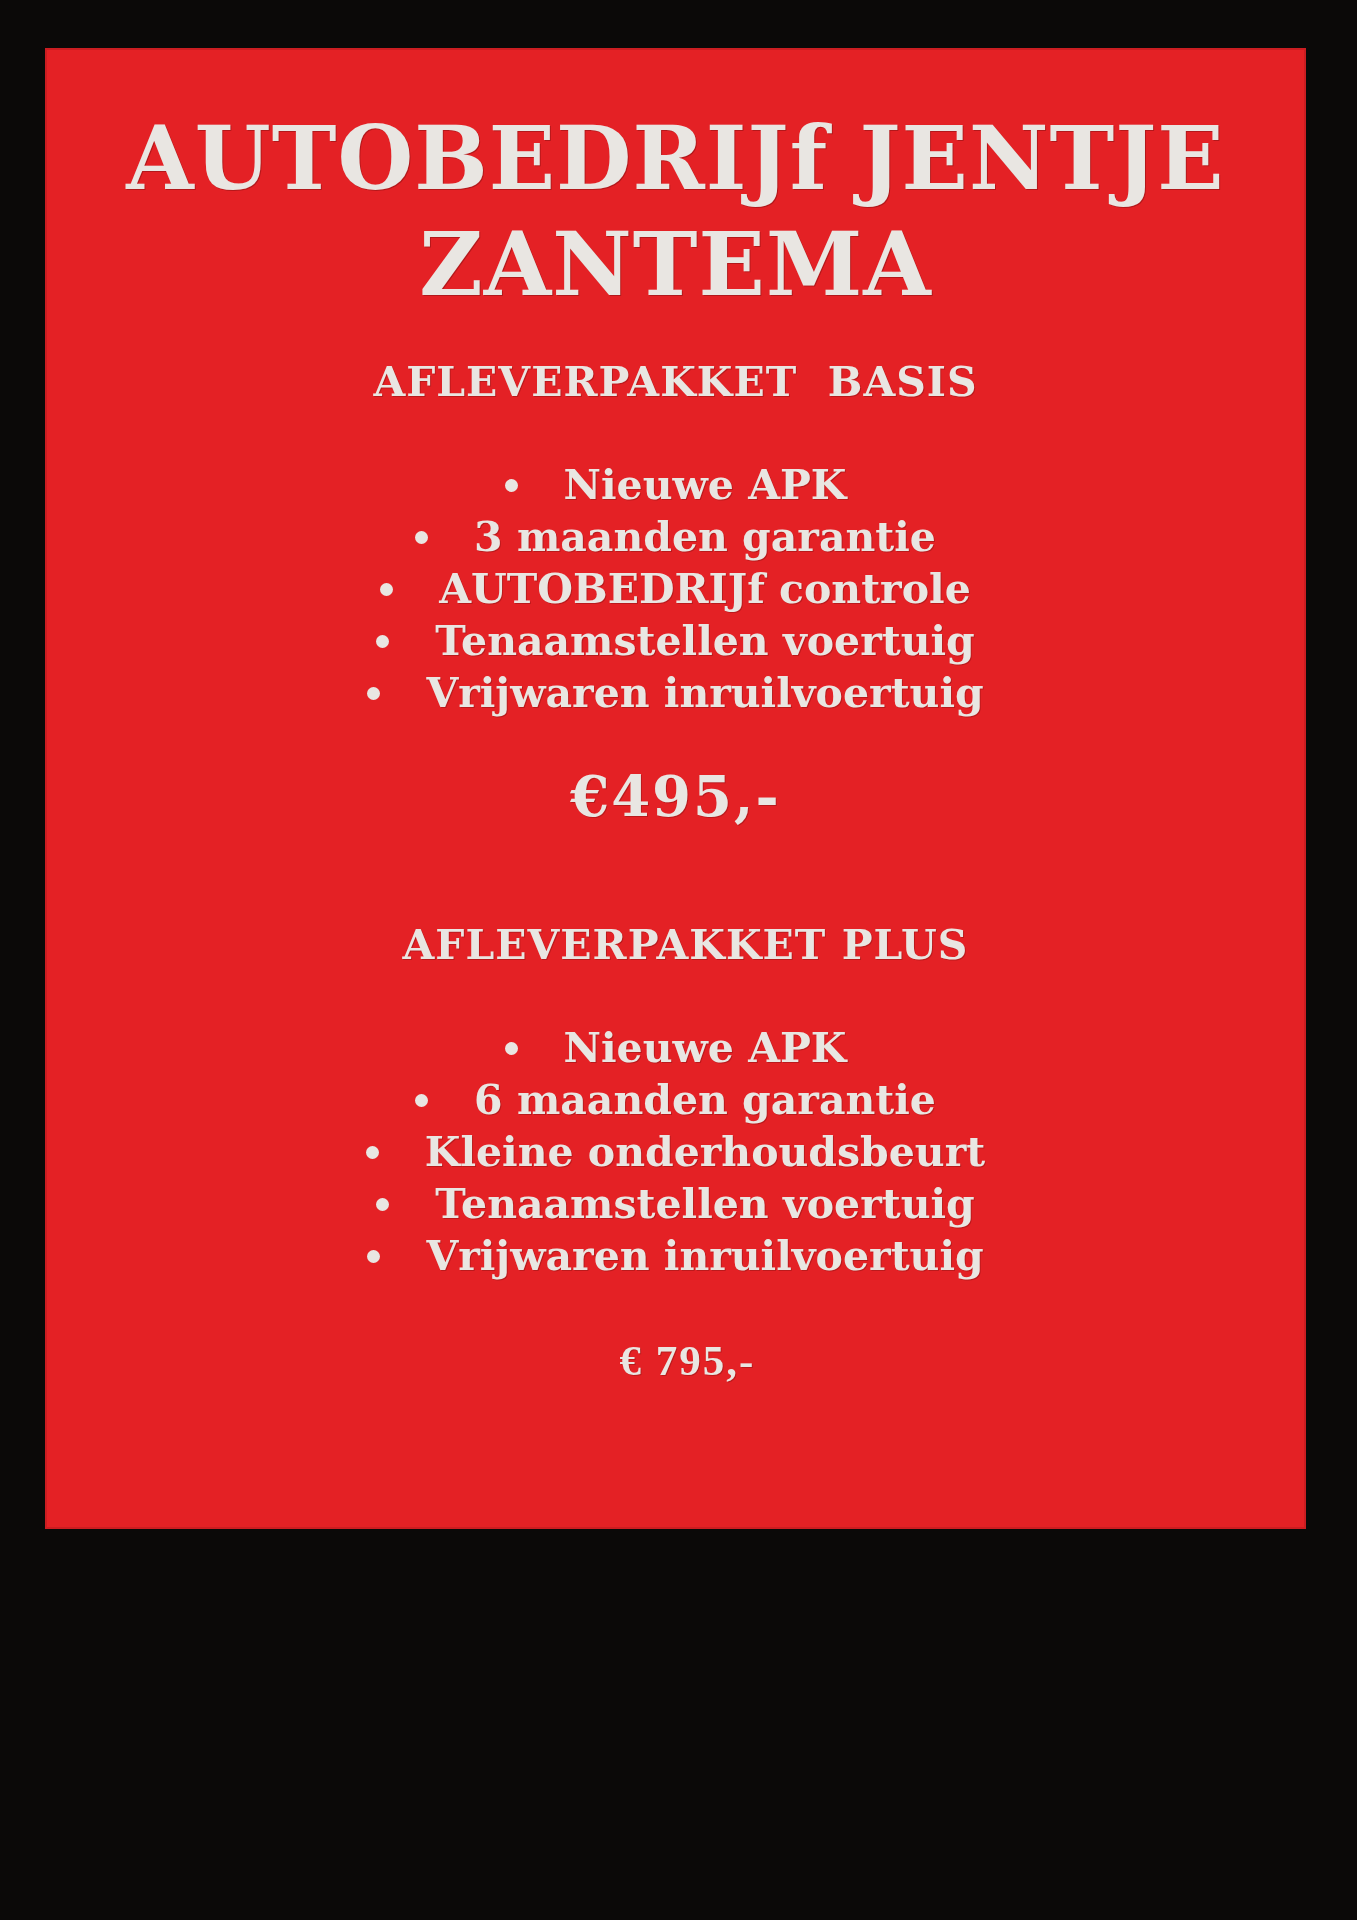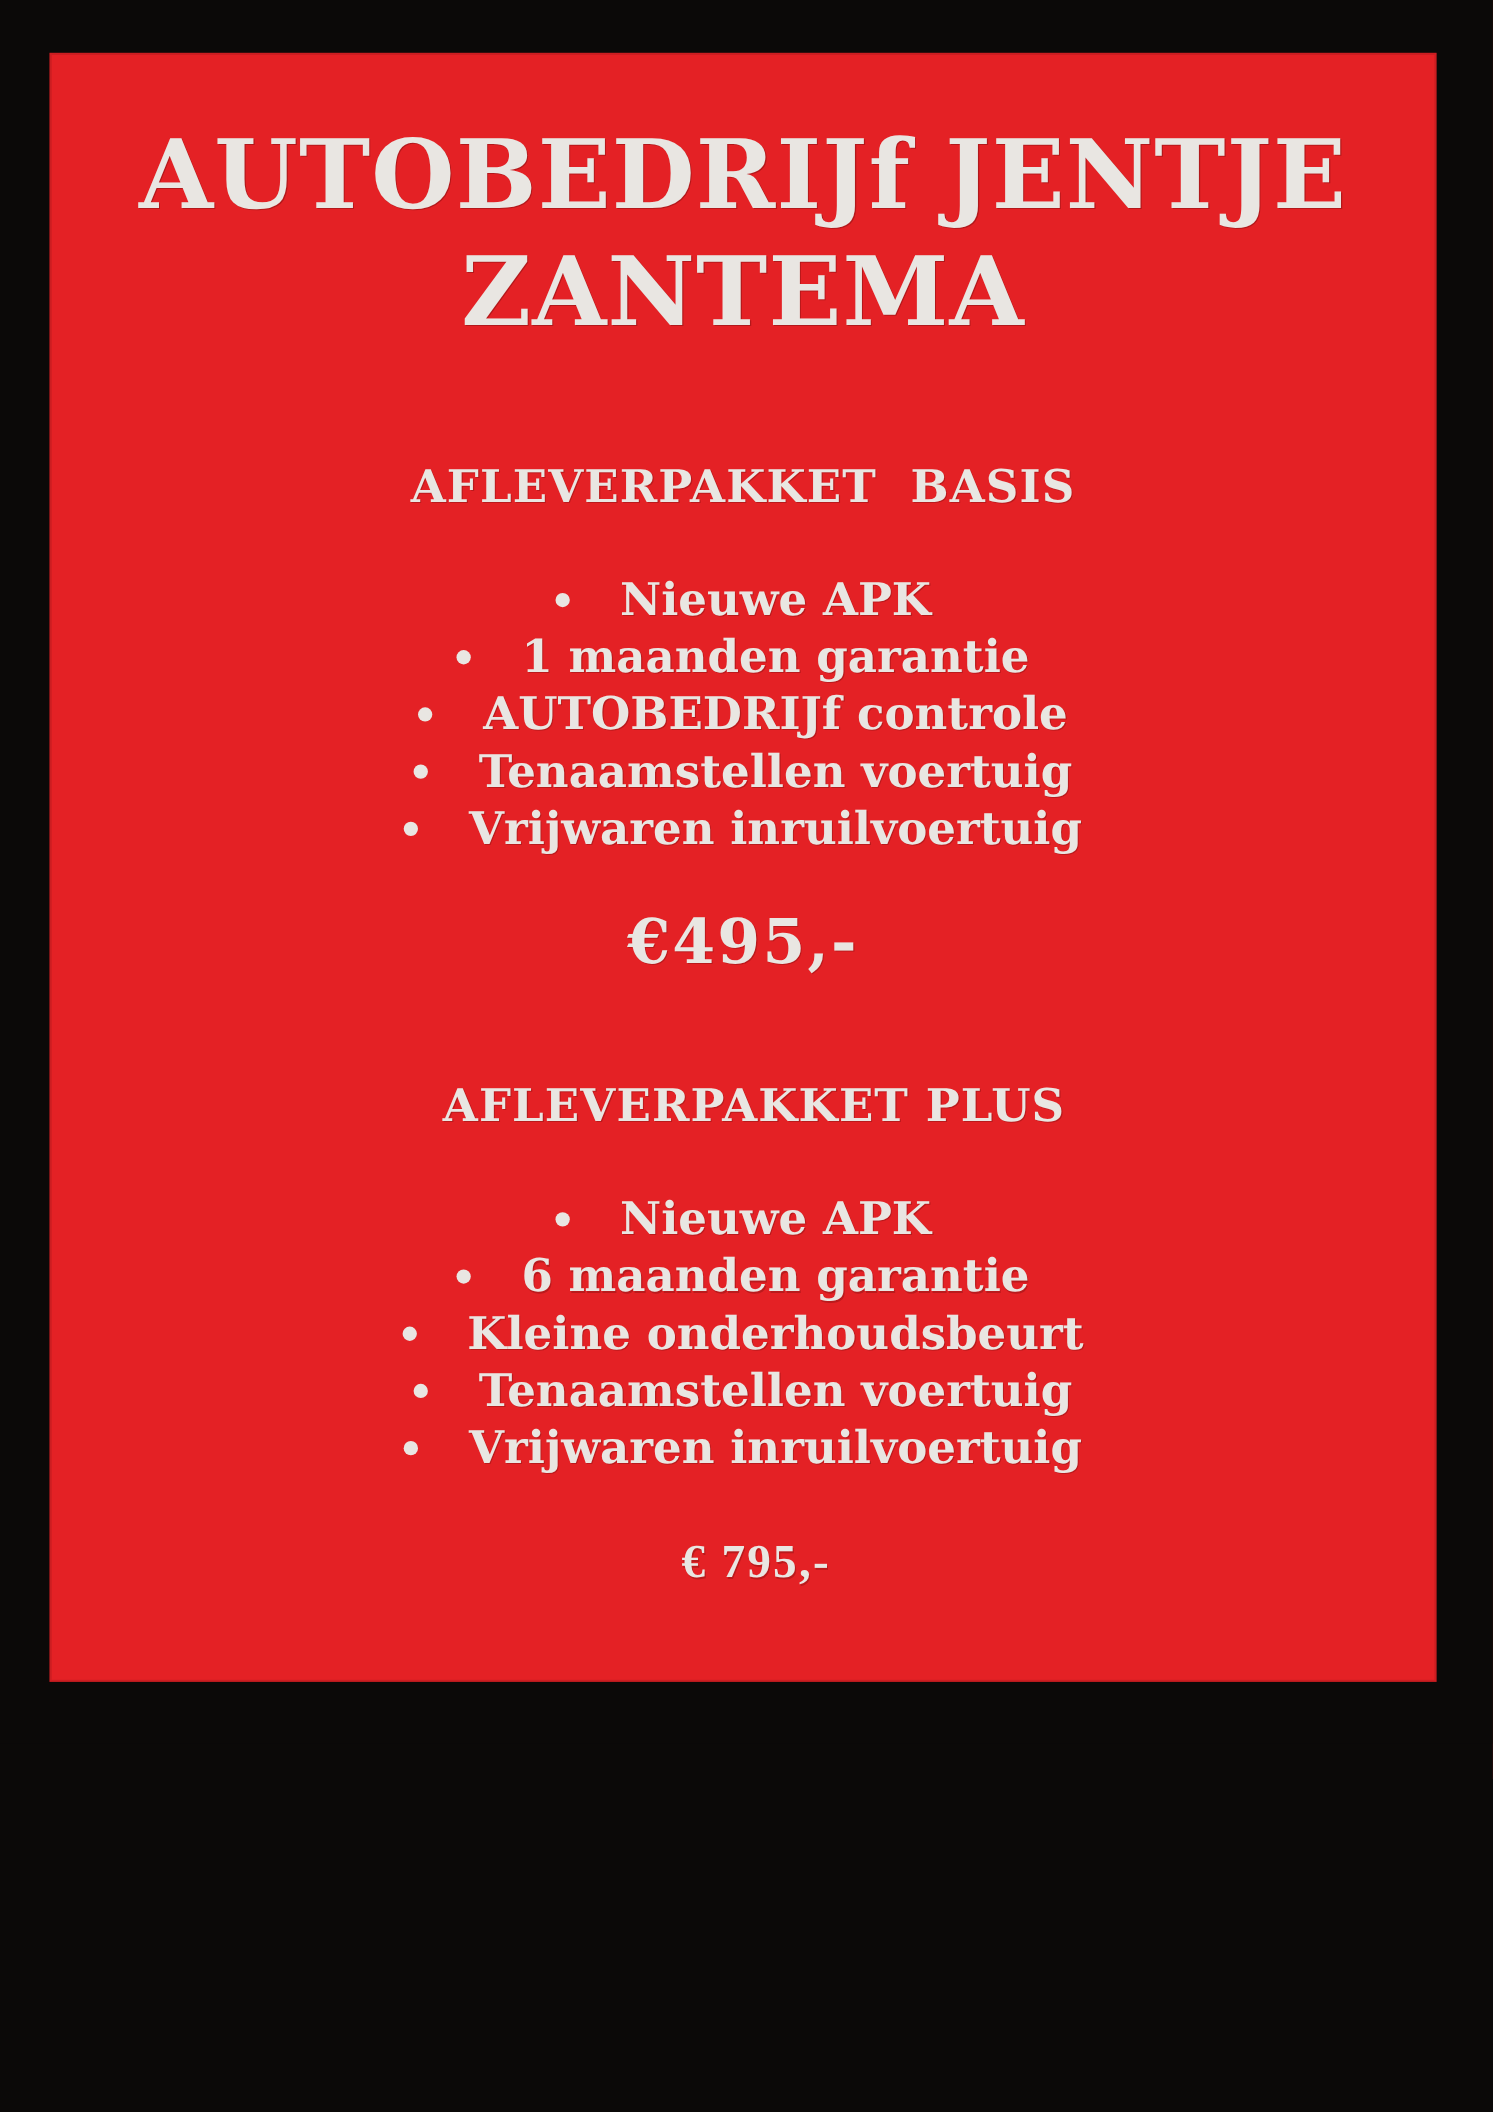--- a/index.html
+++ b/index.html
@@ -39,21 +39,21 @@
     text-shadow: 1px 1px 0 rgba(90,10,10,0.35);
   }
   .pkg-heading {
     font-size: 41px;
     line-height: 48px;
     font-weight: bold;
     letter-spacing: 1px;
     white-space: pre;
     text-shadow: 1px 1px 0 rgba(90,10,10,0.3);
   }
-  .pkg-heading.basis { margin-top: 100px; }
+  .pkg-heading.basis { margin-top: 40px; }
   .pkg-heading.plus  { margin-top: 100px; margin-left: 20px; }
   ul.items {
     list-style: none;
     margin-top: 53px;
   }
   ul.items li {
     display: flex;
     justify-content: center;
     align-items: center;
     font-size: 41px;
@@ -104,21 +104,21 @@
     <section>
       <div class="pkg-heading basis">AFLEVERPAKKET  BASIS</div>
 
       <ul class="items">
         <li>
           <span class="dot"></span>
           <span>Nieuwe APK</span>
         </li>
         <li>
           <span class="dot"></span>
-          <span>1 maanden garantie</span>
+          <span>3 maanden garantie</span>
         </li>
         <li>
           <span class="dot"></span>
           <span>AUTOBEDRIJf controle</span>
         </li>
         <li>
           <span class="dot"></span>
           <span>Tenaamstellen voertuig</span>
         </li>
         <li>

